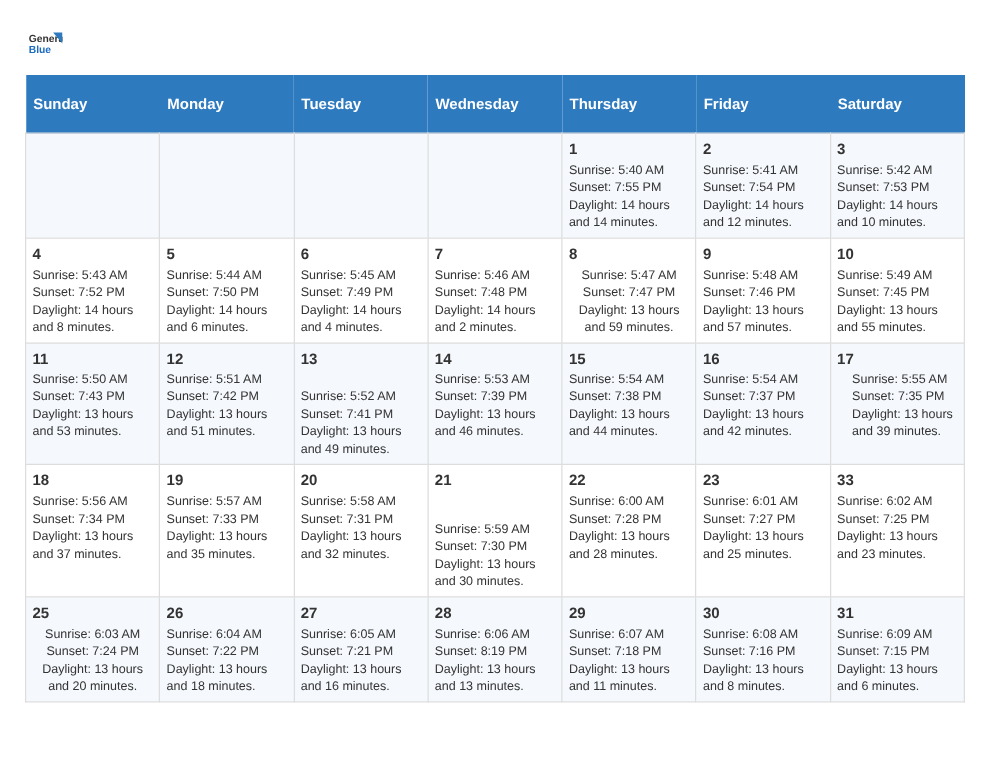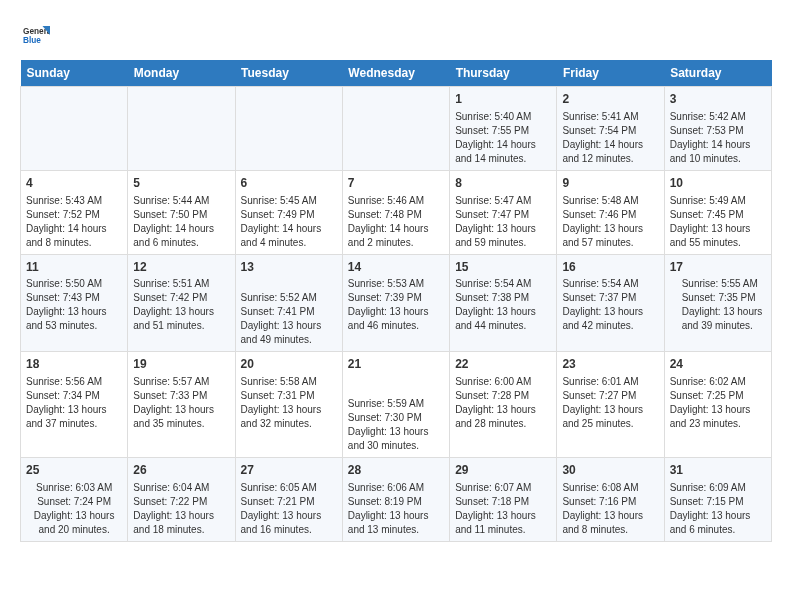--- a/index.html
+++ b/index.html
@@ -48,21 +48,21 @@
     }
     table {
       width: 100%;
       border-collapse: collapse;
       font-size: 11px;
     }
     thead tr th {
       background-color: #2e7abf;
       color: #fff;
       text-align: left;
-      padding: 6px 6px;
+      padding: 16px 6px;
       font-size: 12px;
       font-weight: bold;
     }
     tbody tr td {
       border: 1px solid #ddd;
       vertical-align: top;
       padding: 4px 5px;
       height: 80px;
       width: calc(100% / 7);
       color: #333;
@@ -167,21 +167,21 @@
 Daylight: 14 hours and 4 minutes.</div>
         </td>
         <td>
           <span class="day-num">7</span>
           <div class="day-info" style="white-space: pre-line;">Sunrise: 5:46 AM
 Sunset: 7:48 PM
 Daylight: 14 hours and 2 minutes.</div>
         </td>
         <td>
           <span class="day-num">8</span>
-          <div class="day-info" style="white-space: pre-line;">Sunrise: 5:47 AM
+          <div class="day-info" style="white-space: pre-line; text-align: center;">Sunrise: 5:47 AM
 Sunset: 7:47 PM
 Daylight: 13 hours and 59 minutes.</div>
         </td>
         <td>
           <span class="day-num">9</span>
           <div class="day-info" style="white-space: pre-line;">Sunrise: 5:48 AM
 Sunset: 7:46 PM
 Daylight: 13 hours and 57 minutes.</div>
         </td>
         <td>
@@ -266,21 +266,21 @@
 Sunset: 7:28 PM
 Daylight: 13 hours and 28 minutes.</div>
         </td>
         <td>
           <span class="day-num">23</span>
           <div class="day-info" style="white-space: pre-line;">Sunrise: 6:01 AM
 Sunset: 7:27 PM
 Daylight: 13 hours and 25 minutes.</div>
         </td>
         <td>
-          <span class="day-num">24</span>
+          <span class="day-num">33</span>
           <div class="day-info" style="white-space: pre-line;">Sunrise: 6:02 AM
 Sunset: 7:25 PM
 Daylight: 13 hours and 23 minutes.</div>
         </td>
       </tr>
       <tr>
         <td>
           <span class="day-num">25</span>
           <div class="day-info" style="white-space: pre-line; text-align: center;">Sunrise: 6:03 AM
 Sunset: 7:24 PM

